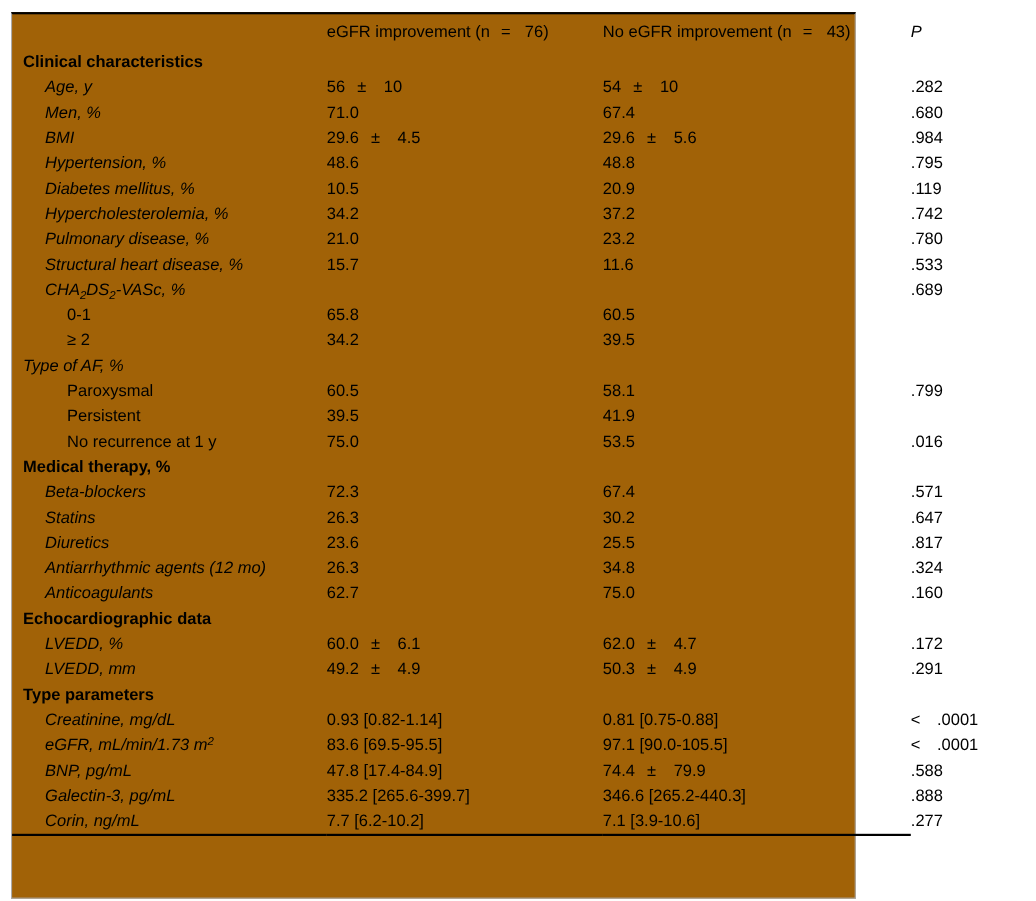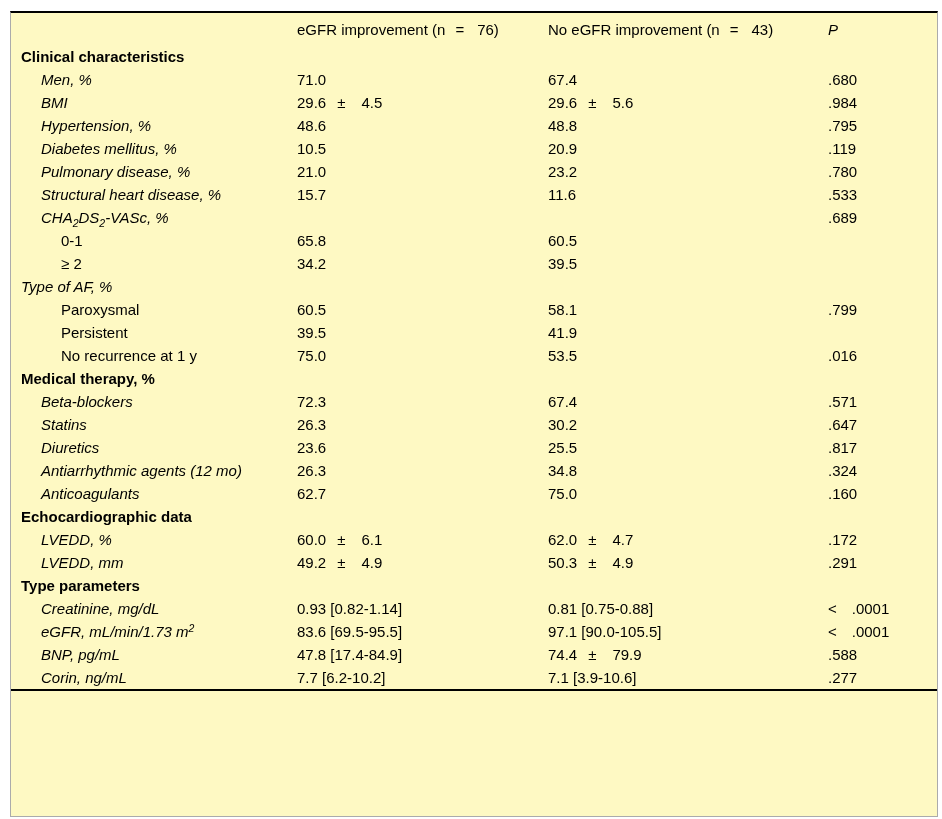--- a/index.html
+++ b/index.html
@@ -13,26 +13,26 @@
     height: 819px;
     overflow: hidden;
     font-family: "Liberation Sans", sans-serif;
     font-size: 15px;
     color: #000000;
   }
   .frame {
     position: absolute;
     left: 10px;
     top: 11px;
-    width: 928px;
+    width: 768px;
     height: 806px;
     box-sizing: border-box;
     border: 1px solid #ababab;
     border-top: 2px solid #000000;
-    background: #fef9c3;
+    background: #a16207;
   }
   table.paper-table {
     width: 100%;
     border-collapse: collapse;
     table-layout: fixed;
     border-bottom: 2px solid #000000;
   }
   th, td {
     padding: 0;
     margin: 0;
@@ -96,20 +96,26 @@
       </tr>
     </thead>
     <tbody>
         <tr class="section">
           <td class="cell-label ind0">Clinical characteristics</td>
           <td class="cell-val"></td>
           <td class="cell-val"></td>
           <td class="cell-p"></td>
         </tr>
         <tr class="item">
+          <td class="cell-label ind1">Age, y</td>
+          <td class="cell-val">56<span class="pm">±</span>10</td>
+          <td class="cell-val">54<span class="pm">±</span>10</td>
+          <td class="cell-p">.282</td>
+        </tr>
+        <tr class="item">
           <td class="cell-label ind1">Men, %</td>
           <td class="cell-val">71.0</td>
           <td class="cell-val">67.4</td>
           <td class="cell-p">.680</td>
         </tr>
         <tr class="item">
           <td class="cell-label ind1">BMI</td>
           <td class="cell-val">29.6<span class="pm">±</span>4.5</td>
           <td class="cell-val">29.6<span class="pm">±</span>5.6</td>
           <td class="cell-p">.984</td>
@@ -120,20 +126,26 @@
           <td class="cell-val">48.8</td>
           <td class="cell-p">.795</td>
         </tr>
         <tr class="item">
           <td class="cell-label ind1">Diabetes mellitus, %</td>
           <td class="cell-val">10.5</td>
           <td class="cell-val">20.9</td>
           <td class="cell-p">.119</td>
         </tr>
         <tr class="item">
+          <td class="cell-label ind1">Hypercholesterolemia, %</td>
+          <td class="cell-val">34.2</td>
+          <td class="cell-val">37.2</td>
+          <td class="cell-p">.742</td>
+        </tr>
+        <tr class="item">
           <td class="cell-label ind1">Pulmonary disease, %</td>
           <td class="cell-val">21.0</td>
           <td class="cell-val">23.2</td>
           <td class="cell-p">.780</td>
         </tr>
         <tr class="item">
           <td class="cell-label ind1">Structural heart disease, %</td>
           <td class="cell-val">15.7</td>
           <td class="cell-val">11.6</td>
           <td class="cell-p">.533</td>
@@ -252,20 +264,26 @@
           <td class="cell-val">97.1 [90.0-105.5]</td>
           <td class="cell-p"><span class="lt">&lt;</span>.0001</td>
         </tr>
         <tr class="item">
           <td class="cell-label ind1">BNP, pg/mL</td>
           <td class="cell-val">47.8 [17.4-84.9]</td>
           <td class="cell-val">74.4<span class="pm">±</span>79.9</td>
           <td class="cell-p">.588</td>
         </tr>
         <tr class="item">
+          <td class="cell-label ind1">Galectin-3, pg/mL</td>
+          <td class="cell-val">335.2 [265.6-399.7]</td>
+          <td class="cell-val">346.6 [265.2-440.3]</td>
+          <td class="cell-p">.888</td>
+        </tr>
+        <tr class="item">
           <td class="cell-label ind1">Corin, ng/mL</td>
           <td class="cell-val">7.7 [6.2-10.2]</td>
           <td class="cell-val">7.1 [3.9-10.6]</td>
           <td class="cell-p">.277</td>
         </tr>
       </tbody>
   </table>
 </div>
 
 </body></html>

